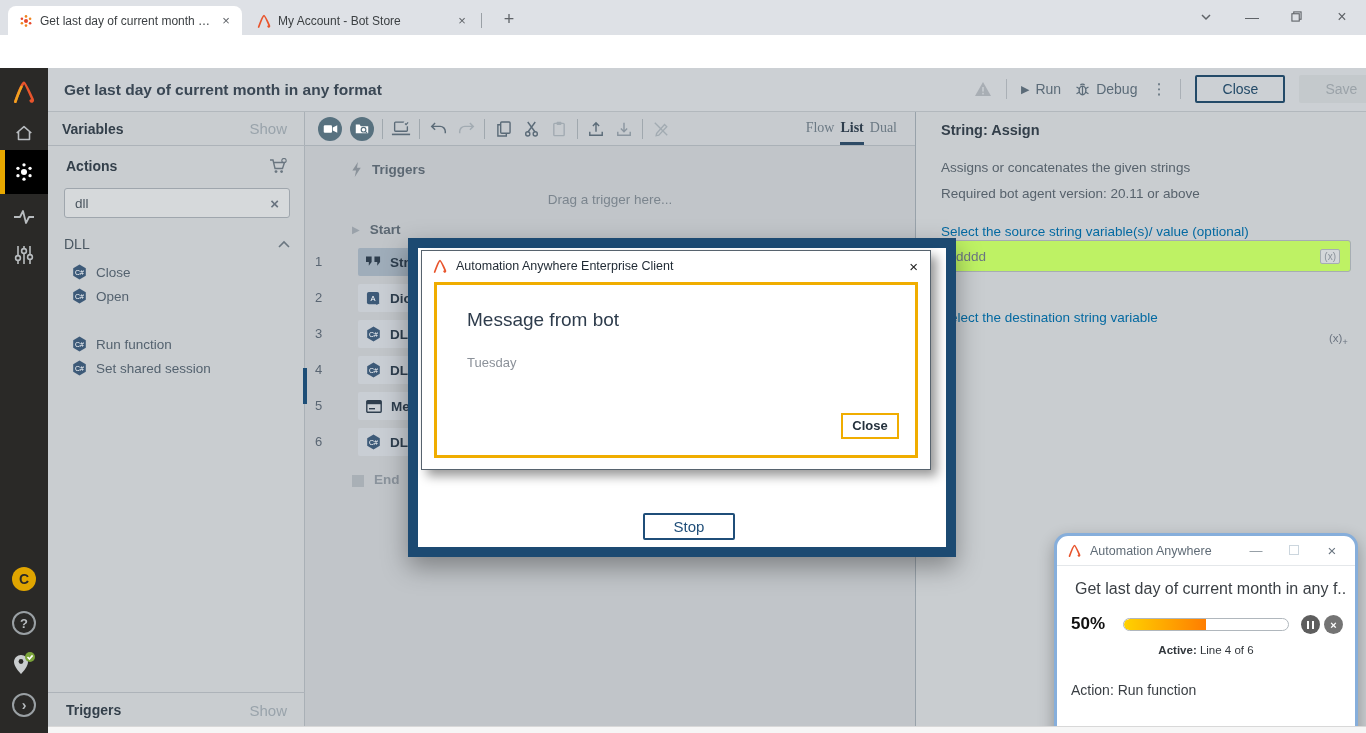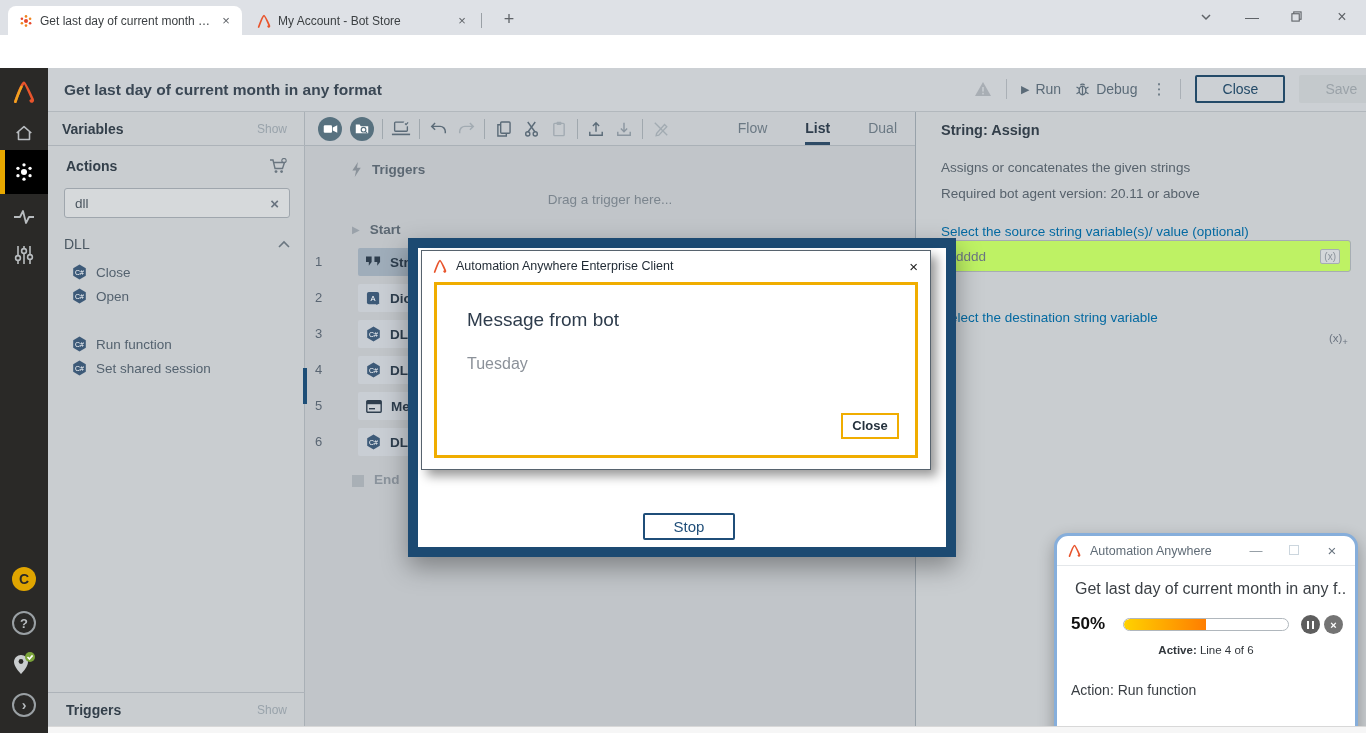--- a/index.html
+++ b/index.html
@@ -36,33 +36,33 @@
   .rail { left:0; top:68px; width:48px; height:665px; background:#2a2927; }
   .railitem { left:0; width:48px; display:flex; align-items:center; justify-content:center; }
   .rail-active { background:#000; }
   .rail-activebar { left:0; width:5px; background:#e8a800; }
   .circ24 { width:24px; height:24px; border-radius:50%; display:flex; align-items:center; justify-content:center; }
 
   
   .leftpanel { left:48px; top:112px; width:257px; height:621px; background:#c9cdd0; border-right:1px solid #a9b0b6; }
   .panelhdr { display:flex; align-items:center; justify-content:space-between; padding:0 18px; }
   .phtitle { font-size:14px; font-weight:700; color:#333f4a; }
-  .phshow { font-size:12px; color:#99a3ab; }
+  .phshow { font-size:15px; color:#99a3ab; }
   .searchbox { left:16px; top:76px; width:226px; height:30px; background:#d6d9db; border:1px solid #9fa6ad; border-radius:3px; display:flex; align-items:center; padding:0 10px; }
   .searchval { flex:1; font-size:13.5px; color:#4a555f; }
   .groupline { left:16px; top:124px; width:226px; display:flex; justify-content:space-between; align-items:center; }
   .grouptitle { font-size:14px; color:#4a5762; }
   .actionitem { left:24px; width:220px; height:24px; display:flex; align-items:center; gap:9px; }
   .ailabel { font-size:13.5px; color:#54626f; }
 
   .canvas { left:305px; top:112px; width:610px; height:621px; background:#c1c5c9; }
   .ctoolbar { left:0; top:0; width:610px; height:34px; background:#c7cbcf; border-bottom:1px solid #aab1b7; display:flex; align-items:center; padding-left:13px; gap:8px; }
   .tbtn { width:24px; height:24px; border-radius:50%; background:#57717f; display:flex; align-items:center; justify-content:center; }
   .tico { width:20px; height:20px; display:flex; align-items:center; justify-content:center; }
-  .viewtabs { position:absolute; right:18px; top:0; height:34px; display:flex; gap:38px; align-items:center; }
+  .viewtabs { position:absolute; right:18px; top:0; height:34px; display:flex; gap:6px; align-items:center;font-family:Liberation Serif, serif; }
   .vtab { font-size:14px; color:#6b7984; position:relative; height:34px; line-height:32px; }
   .vtab.active { color:#2e3d4c; font-weight:700; }
   .vtab.active:after { content:""; position:absolute; left:0; right:0; bottom:1px; height:3px; background:#2e4b66; }
   .secrow { display:flex; align-items:center; gap:10px; }
   .seclabel { font-size:13.5px; font-weight:600; color:#5c6873; }
   .rownum { font-size:13px; color:#5a6673; width:18px; }
   .rowcard { position:absolute; left:43px; width:557px; height:28px; border-radius:2px; background:#c9ced4; display:flex; align-items:center; padding-left:8px; gap:9px; overflow:hidden; }
   .rowcard.sel { background:#9fadba; }
   .rowlabel { font-size:13.5px; font-weight:700; color:#2e3e4e; white-space:nowrap; }
   .marker { left:-2px; width:4px; height:36px; background:#1d4e77; }
@@ -79,21 +79,21 @@
 
   
   .player { left:408px; top:238px; width:548px; height:319px; background:#fff; border:10px solid #1c4a72; box-shadow:0 10px 24px rgba(0,0,0,.35); }
   .stopbtn { left:225px; top:265px; width:92px; height:27px; background:#fff; border:2px solid #1f4e79; border-radius:2px; color:#1f4e79; font-size:15px; text-align:center; line-height:23px; }
   .dialog { left:421px; top:250px; width:510px; height:220px; background:#fff; border:1px solid #57636e; box-shadow:6px 6px 10px rgba(0,0,0,.4); }
   .dlg-titlebar { left:0; top:0; width:100%; height:30px; display:flex; align-items:center; padding:0 12px 0 10px; gap:8px; }
   .dlg-title { flex:1; font-size:12.5px; color:#1f2933; }
   .dlg-x { font-size:15px; color:#222; }
   .ybox { left:12px; top:31px; width:484px; height:176px; border:3px solid #f0ad00; background:#fff; }
   .msg-heading { left:30px; top:24px; font-size:19px; color:#2e3c4c; }
-  .msg-body { left:30px; top:70px; font-size:16px; color:#8b9199; }
+  .msg-body { left:30px; top:70px; font-size:13px; color:#8b9199; }
   .msg-close { right:16px; bottom:16px; width:58px; height:26px; border:2px solid #f0ad00; background:#fff; color:#25313c; font-size:13px; font-weight:600; text-align:center; line-height:22px; }
 
   
   .progwin { left:1054px; top:533px; width:304px; height:242px; background:#fff; border:3px solid #86aedb; border-radius:14px; box-shadow:0 6px 16px rgba(0,0,0,.3); }
   .pw-titlebar { left:0; top:0; width:100%; height:30px; border-bottom:1px solid #e4e7ea; display:flex; align-items:center; padding:0 8px 0 10px; gap:8px; }
   .pw-title { flex:1; font-size:12.5px; color:#5f6b76; }
   .pw-wbtn { width:30px; text-align:center; font-size:13px; }
   .pw-task { left:18px; top:44px; width:270px; font-size:16px; color:#3a3f44; white-space:nowrap; overflow:hidden; }
   .pw-pct { left:14px; top:78px; font-size:17px; font-weight:700; color:#111; }
   .pbar { left:66px; top:82px; width:166px; height:13px; border:1px solid #b0b7bd; border-radius:7px; background:#fff; overflow:hidden; }

